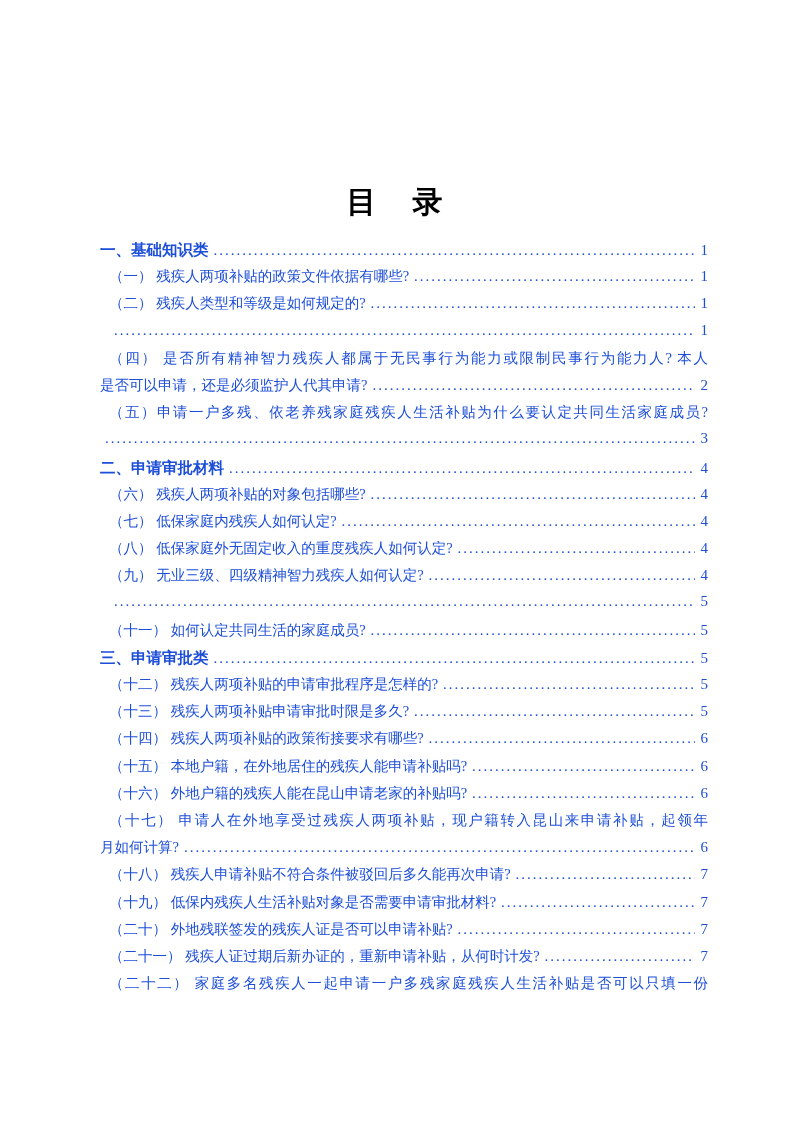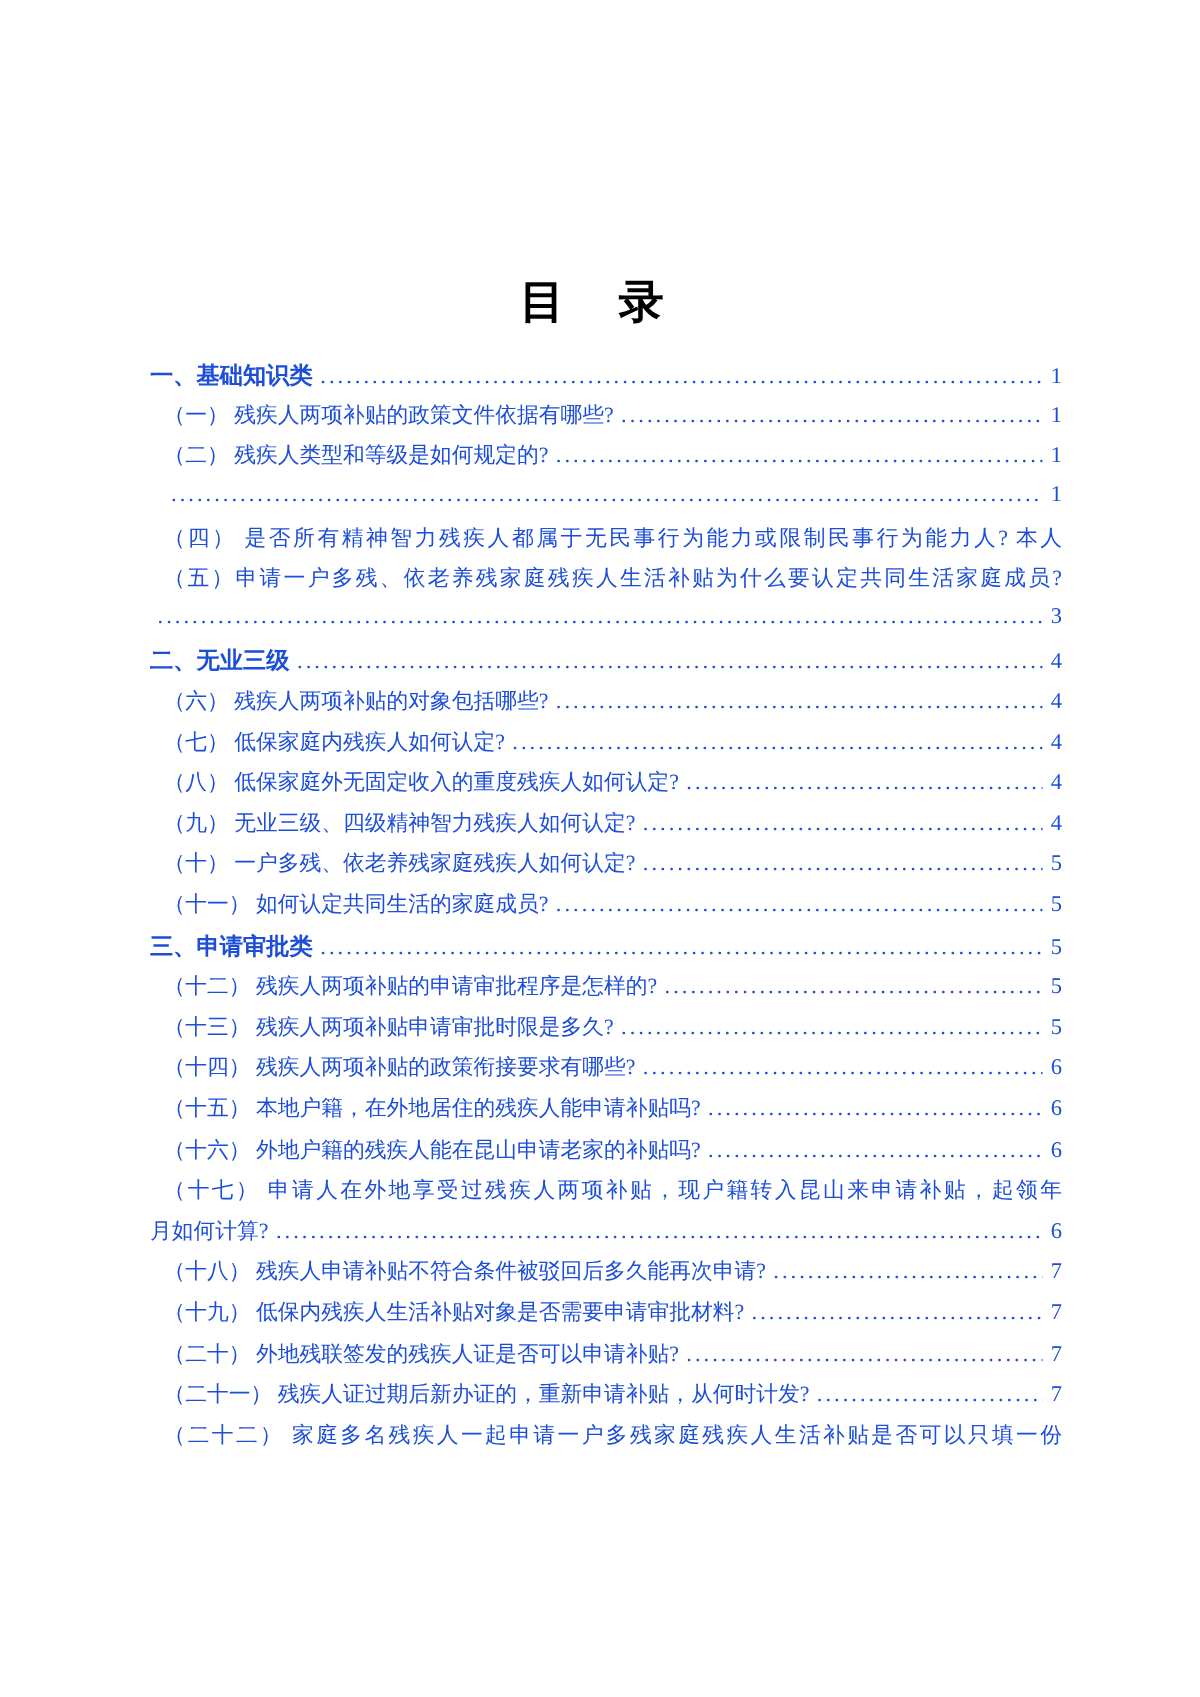--- a/index.html
+++ b/index.html
@@ -102,28 +102,33 @@
       <div class="row item-indent">
         <span class="txt">（二） 残疾人类型和等级是如何规定的?</span>
         <span class="leader"></span>
         <span class="pg">1</span>
       </div>
       <div class="row item-indent">
         <span class="leader"></span>
         <span class="pg">1</span>
       </div>
       <div class="row full item-indent"><span class="txt">（四） 是否所有精神智力残疾人都属于无民事行为能力或限制民事行为能力人? 本人</span></div>
+      <div class="row cont">
+        <span class="txt">是否可以申请，还是必须监护人代其申请?</span>
+        <span class="leader"></span>
+        <span class="pg">2</span>
+      </div>
       <div class="row full item-indent"><span class="txt">（五）申请一户多残、依老养残家庭残疾人生活补贴为什么要认定共同生活家庭成员?</span></div>
       <div class="row cont">
         <span class="txt"></span>
         <span class="leader"></span>
         <span class="pg">3</span>
       </div>
       <div class="row sec">
-        <span class="txt">二、无业三级</span>
+        <span class="txt">二、申请审批材料</span>
         <span class="leader"></span>
         <span class="pg">4</span>
       </div>
       <div class="row item-indent">
         <span class="txt">（六） 残疾人两项补贴的对象包括哪些?</span>
         <span class="leader"></span>
         <span class="pg">4</span>
       </div>
       <div class="row item-indent">
         <span class="txt">（七） 低保家庭内残疾人如何认定?</span>
@@ -134,21 +139,20 @@
         <span class="txt">（八） 低保家庭外无固定收入的重度残疾人如何认定?</span>
         <span class="leader"></span>
         <span class="pg">4</span>
       </div>
       <div class="row item-indent">
         <span class="txt">（九） 无业三级、四级精神智力残疾人如何认定?</span>
         <span class="leader"></span>
         <span class="pg">4</span>
       </div>
       <div class="row item-indent">
-        <span class="txt">（十） 一户多残、依老养残家庭残疾人如何认定?</span>
         <span class="leader"></span>
         <span class="pg">5</span>
       </div>
       <div class="row item-indent">
         <span class="txt">（十一） 如何认定共同生活的家庭成员?</span>
         <span class="leader"></span>
         <span class="pg">5</span>
       </div>
       <div class="row sec">
         <span class="txt">三、申请审批类</span>

